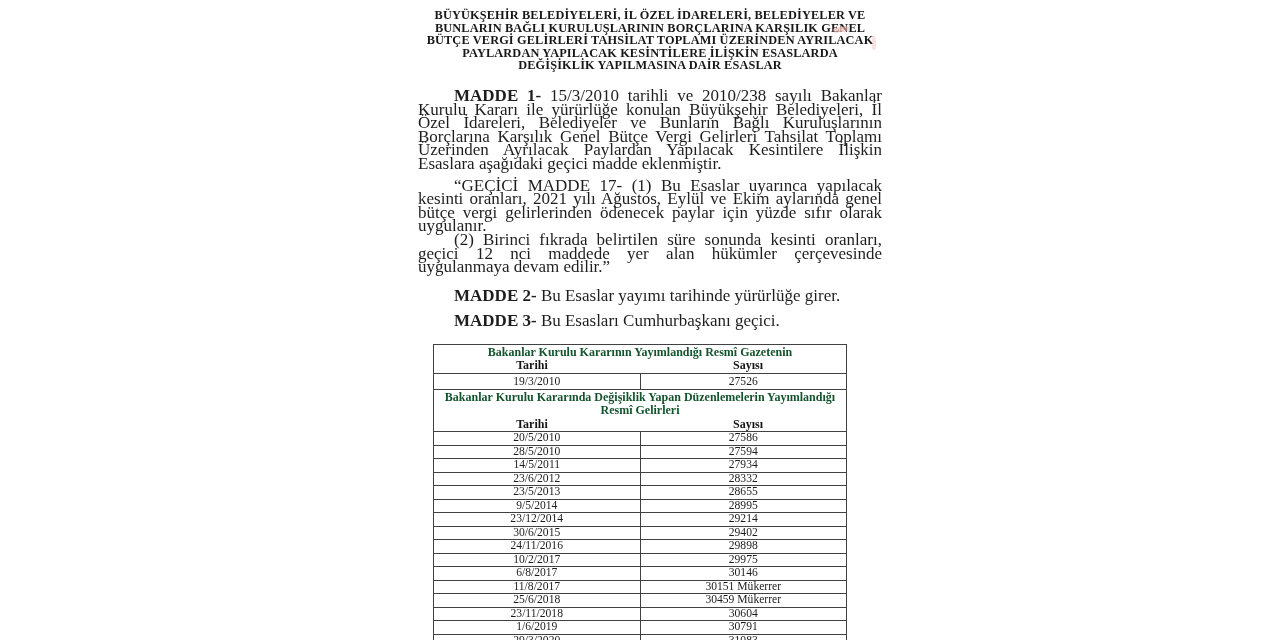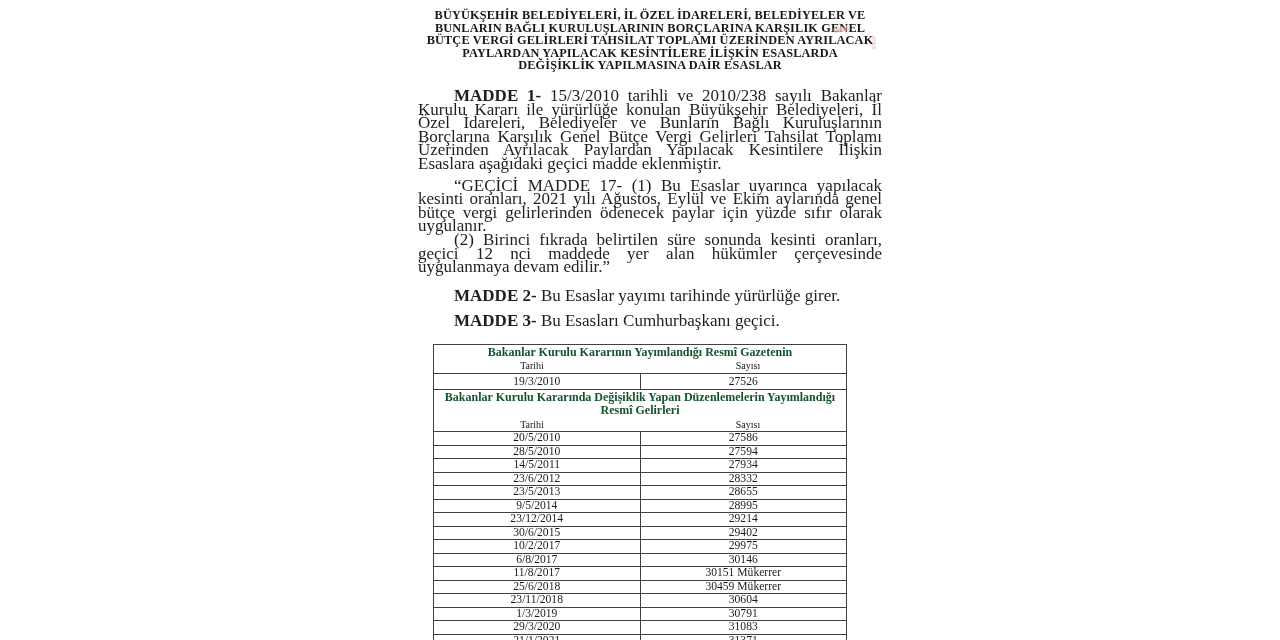--- a/index.html
+++ b/index.html
@@ -61,22 +61,22 @@
   .hdr-block { padding: 1px 0 0 0 !important; }
   .hdr-title {
     font-weight: bold;
     font-size: 12px;
     line-height: 13.5px;
     text-align: center;
     color: #14532d;
   }
   .hdr-cols {
     display: flex;
-    font-weight: normal;
-    font-size: 10px;
+    font-weight: bold;
+    font-size: 12px;
     line-height: 13.5px;
     color: #151515;
     gap: 20px;
   }
   .hdr-cols span { flex: 1; text-align: center; }
   tr.row-lg td { height: 15px; line-height: 15px; }
   tr.row td { height: 12px; line-height: 12.5px; }
   td.c-date { width: 50%; }
   .artifact {
     position: absolute;
@@ -174,41 +174,45 @@
           </tr>
         <tr class="row">
             <td class="c-date">23/12/2014</td>
             <td>29214</td>
           </tr>
         <tr class="row">
             <td class="c-date">30/6/2015</td>
             <td>29402</td>
           </tr>
         <tr class="row">
+            <td class="c-date">24/11/2016</td>
+            <td>29898</td>
+          </tr>
+        <tr class="row">
             <td class="c-date">10/2/2017</td>
             <td>29975</td>
           </tr>
         <tr class="row">
             <td class="c-date">6/8/2017</td>
             <td>30146</td>
           </tr>
         <tr class="row">
             <td class="c-date">11/8/2017</td>
             <td>30151 Mükerrer</td>
           </tr>
         <tr class="row">
             <td class="c-date">25/6/2018</td>
             <td>30459 Mükerrer</td>
           </tr>
         <tr class="row">
             <td class="c-date">23/11/2018</td>
             <td>30604</td>
           </tr>
         <tr class="row">
-            <td class="c-date">1/3/2019</td>
+            <td class="c-date">1/6/2019</td>
             <td>30791</td>
           </tr>
         <tr class="row">
             <td class="c-date">29/3/2020</td>
             <td>31083</td>
           </tr>
         <tr class="row">
             <td class="c-date">21/1/2021</td>
             <td>31371</td>
           </tr>

